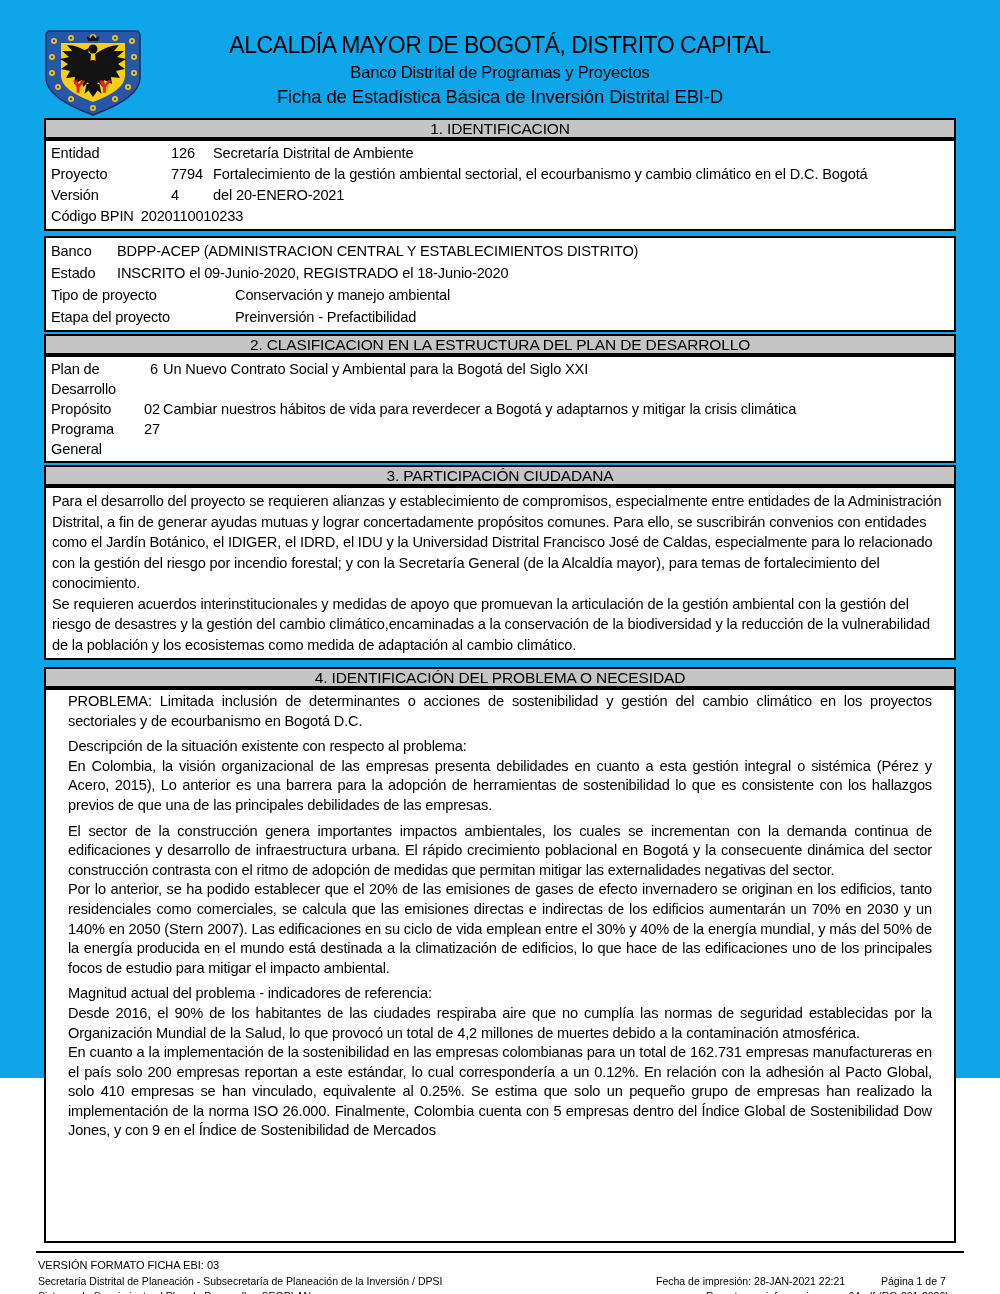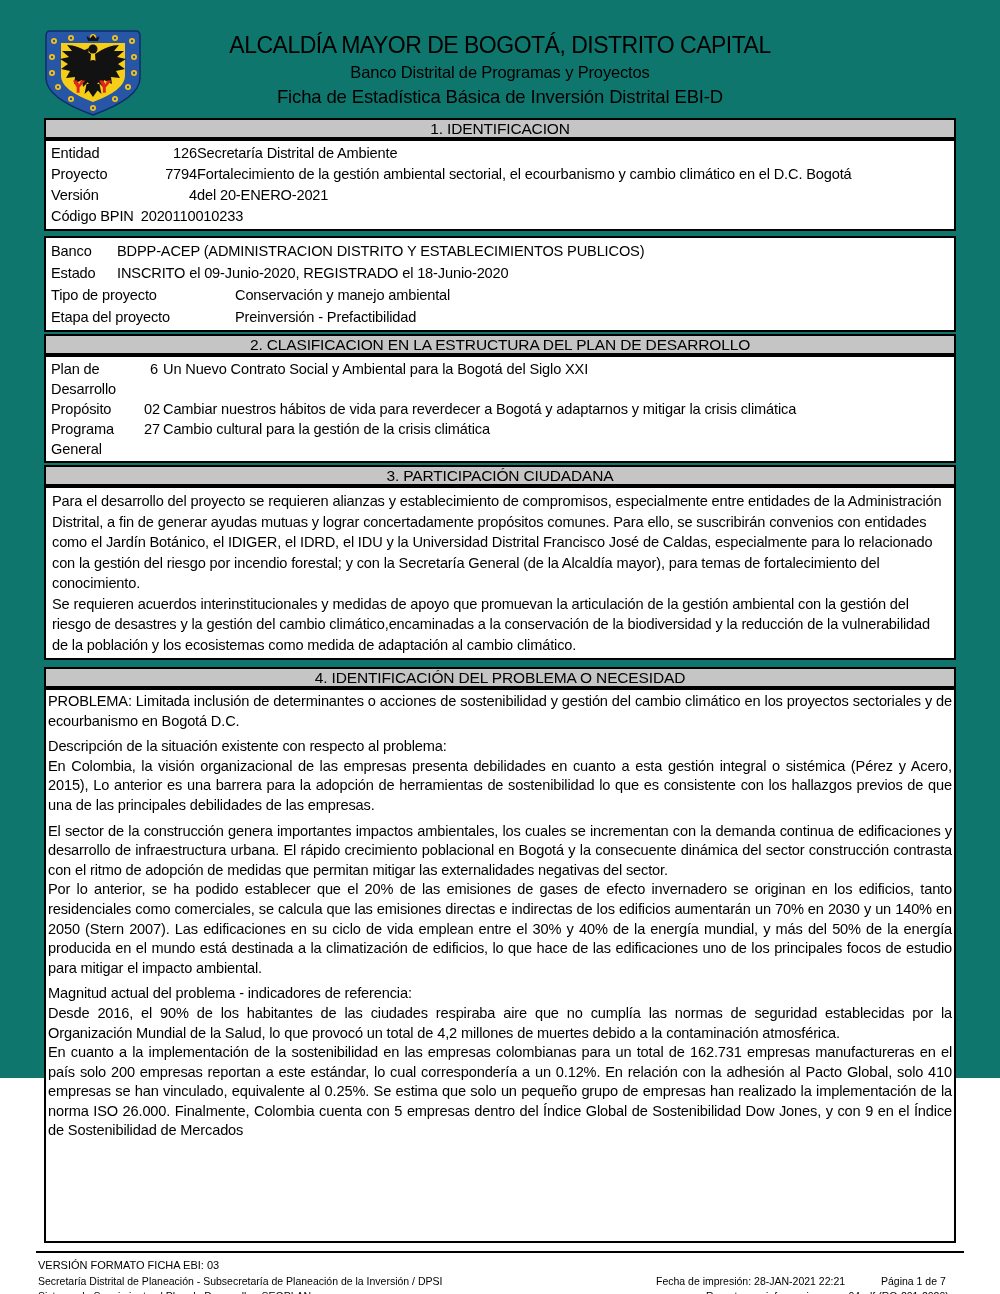--- a/index.html
+++ b/index.html
@@ -1,45 +1,45 @@
 <!DOCTYPE html>
 <html><head>
 <meta charset="utf-8">
 <style>
   html,body{margin:0;padding:0;background:#fff;}
   body{width:1000px;height:1294px;overflow:hidden;font-family:"Liberation Sans",sans-serif;color:#000;}
-  .page{position:relative;width:1000px;height:1078px;background:#0f766e;letter-spacing:-0.15px;}
+  .page{position:relative;width:1000px;height:1078px;background:#0ea5e9;letter-spacing:-0.15px;}
   
   .hdr{padding-top:30px;text-align:center;}
   .logo{position:absolute;left:40px;top:28px;width:106px;height:90px;}
   .title{font-size:23px;line-height:30px;letter-spacing:-0.5px;}
   .sub1{font-size:16.5px;line-height:24px;}
   .sub2{font-size:18.5px;line-height:26px;}
   .content{margin:8px 44px 0 44px;}
   
   .bar{background:#c5c5c5;border:2px solid #000;height:17px;line-height:17px;text-align:center;font-size:15.5px;}
   
   .box{border:2px solid #000;background:#fff;font-size:14.6px;}
   .box.pad{padding:2px 5px;}
   
-  .row1{display:grid;grid-template-columns:112px 34px 1fr;line-height:21px;}
-  .row1 .code{text-align:right;}
+  .row1{display:grid;grid-template-columns:112px 34px 1fr;column-gap:8px;line-height:21px;}
+  .row1 .code{text-align:left;}
   .row1 .val{text-align:justify;}
   .bpinrow{display:flex;gap:7px;line-height:21px;}
   .rowB{display:grid;grid-template-columns:60px 1fr;column-gap:6px;line-height:22px;}
   .rowB.wide{grid-template-columns:178px 1fr;}
   .row2{display:grid;grid-template-columns:88px 14px 1fr;column-gap:5px;line-height:20px;}
   .row2 .code{text-align:right;}
   .gap5{margin-top:5px;}
   .gap2{margin-top:2px;}
   .gap7{margin-top:7px;}
   
   .box3{height:164px;padding:3px 6px;line-height:20.5px;overflow:hidden;}
   .box3 p{margin:0;}
-  .box4{height:547px;padding:2px 2px;line-height:19.6px;text-align:justify;overflow:hidden;}
+  .box4{height:547px;padding:2px 22px;line-height:19.6px;text-align:justify;overflow:hidden;}
   .box4 p{margin:0;}
   .box4 p.sp{margin-top:6px;}
   
   .rule{margin:8px 36px 0 36px;border-top:2.5px solid #000;}
   .ver{margin:4px 0 0 38px;font-size:11px;line-height:16px;letter-spacing:0;}
   .frow{display:grid;margin:2px 14px 0 38px;font-size:10.5px;line-height:13px;letter-spacing:0;}
   .frow1{grid-template-columns:1fr 225px 105px;}
   .frow2{grid-template-columns:1fr 280px;}
   .frow .r{text-align:left;}
   .frow .pr{text-align:left;padding-right:6px;}
@@ -125,21 +125,21 @@
       </div>
       <div class="bpinrow">
         <span>Código BPIN</span>
         <span>2020110010233</span>
       </div>
     </div>
 
     <div class="box pad gap5">
       <div class="rowB">
         <span>Banco</span>
-        <span>BDPP-ACEP (ADMINISTRACION DISTRITO Y ESTABLECIMIENTOS PUBLICOS)</span>
+        <span>BDPP-ACEP (ADMINISTRACION CENTRAL Y ESTABLECIMIENTOS DISTRITO)</span>
       </div>
       <div class="rowB">
         <span>Estado</span>
         <span>INSCRITO el 09-Junio-2020, REGISTRADO el 18-Junio-2020</span>
       </div>
       <div class="rowB wide">
         <span>Tipo de proyecto</span>
         <span>Conservación y manejo ambiental</span>
       </div>
       <div class="rowB wide">
@@ -156,21 +156,20 @@
         <span>Un Nuevo Contrato Social y Ambiental para la Bogotá del Siglo XXI</span>
       </div>
       <div class="row2">
         <span>Propósito</span>
         <span class="code">02</span>
         <span>Cambiar nuestros hábitos de vida para reverdecer a Bogotá y adaptarnos y mitigar la crisis climática</span>
       </div>
       <div class="row2">
         <span>Programa General</span>
         <span class="code">27</span>
-        <span>Cambio cultural para la gestión de la crisis climática</span>
       </div>
     </div>
 
     <div class="bar gap2">3. PARTICIPACIÓN CIUDADANA</div>
     <div class="box box3">
       <p>Para el desarrollo del proyecto se requieren alianzas y establecimiento de compromisos, especialmente entre entidades de la Administración Distrital, a fin de generar ayudas mutuas y lograr concertadamente propósitos comunes. Para ello, se suscribirán convenios con entidades como el Jardín Botánico, el IDIGER, el IDRD, el IDU y la Universidad Distrital Francisco José de Caldas, especialmente para lo relacionado con la gestión del riesgo por incendio forestal; y con la Secretaría General (de la Alcaldía mayor), para temas de fortalecimiento del conocimiento.</p>
       <p>Se requieren acuerdos interinstitucionales y medidas de apoyo que promuevan la articulación de la gestión ambiental con la gestión del riesgo de desastres y la gestión del cambio climático,encaminadas a la conservación de la biodiversidad y la reducción de la vulnerabilidad de la población y los ecosistemas como medida de adaptación al cambio climático.</p>
     </div>
 
     <div class="bar gap7">4. IDENTIFICACIÓN DEL PROBLEMA O NECESIDAD</div>

